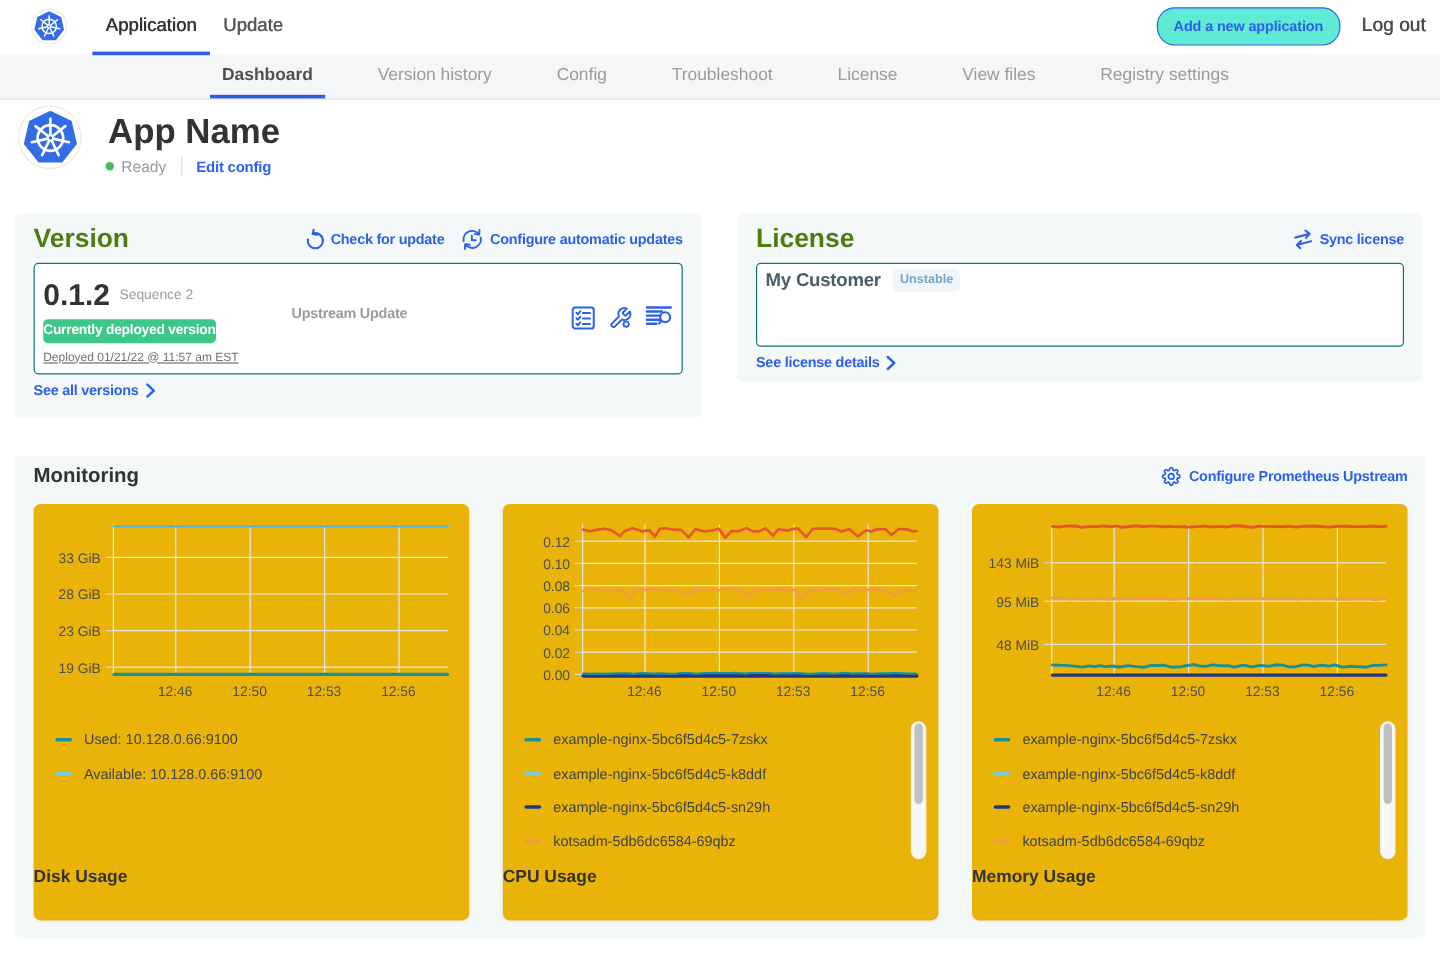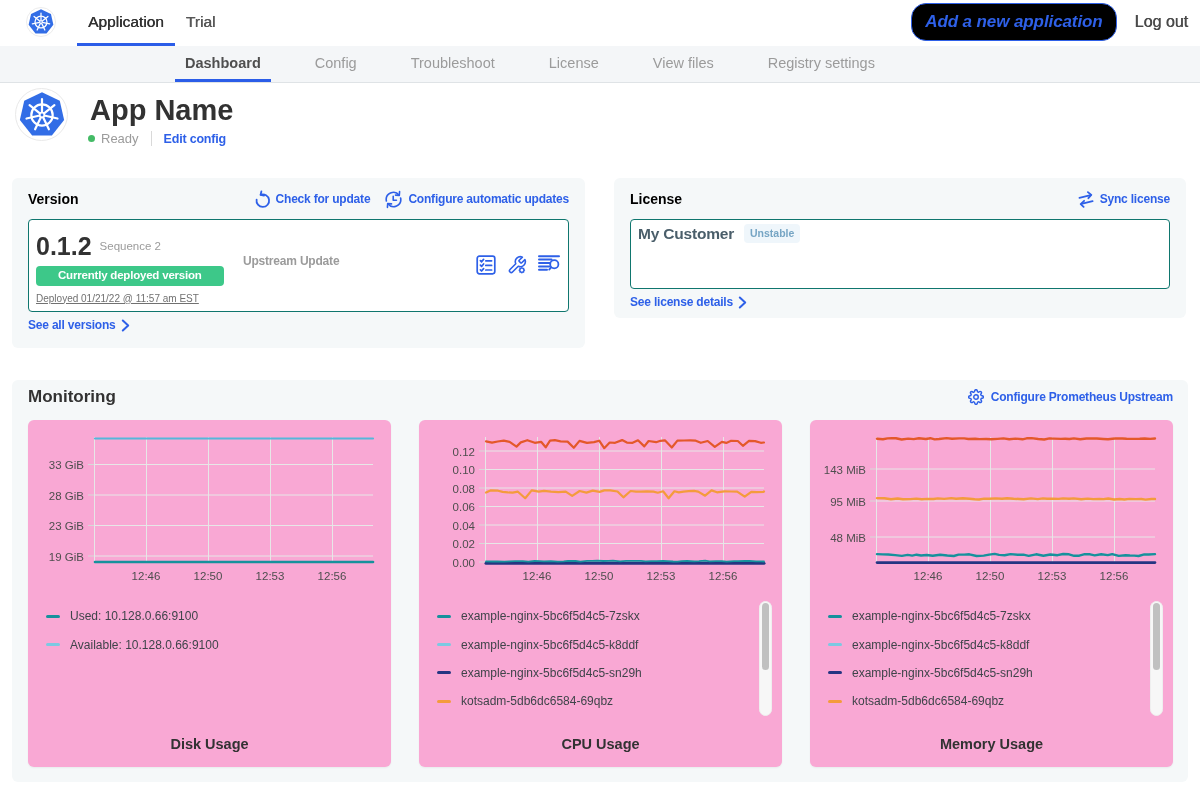--- a/index.html
+++ b/index.html
@@ -3,73 +3,73 @@
 <meta charset="utf-8">
 <style>
 * { margin:0; padding:0; box-sizing:border-box; }
 html,body { background:#fff; font-family:"Liberation Sans", sans-serif; width:1200px; }
 .topnav { height:46px; background:#fff; display:flex; align-items:stretch; position:relative; }
 .logo-sm { position:absolute; left:26px; top:7px; width:30px; height:30px; border-radius:50%; background:#fff; border:1px solid #ececec; display:flex; align-items:center; justify-content:center; }
 .toptabs { display:flex; margin-left:77px; }
 .toptab { display:flex; align-items:center; padding:0 11px; font-size:15.5px; font-weight:500; color:#575757; text-shadow:0.4px 0 0 currentColor; border-bottom:3px solid transparent; }
 .toptab.active { color:#323232; border-bottom-color:#2b5de8; }
 .topright { position:absolute; right:12px; top:-1px; height:46px; display:flex; align-items:center; }
-.addapp { border:1px solid #2e60e8; color:#2e60e8; font-weight:700; font-size:17px; letter-spacing:-0.1px; border-radius:15px; padding:8px 13px; background:#000000;font-style:italic; }
+.addapp { border:1px solid #2e60e8; color:#2e60e8; font-weight:700; font-size:12px; letter-spacing:-0.1px; border-radius:15px; padding:8px 13px; background:#5eead4; }
 .logout { margin-left:18px; font-size:16px; font-weight:500; color:#4a4a4a; text-shadow:0.4px 0 0 currentColor; }
 .subnav { height:37px; background:#f4f6f8; border-bottom:1px solid #dfe3e6; display:flex; padding-left:158px; }
 .subtab { display:flex; align-items:center; margin:0 17px; padding:0 10px; font-size:14.5px; font-weight:400; color:#9b9b9b; border-bottom:3px solid transparent; }
 .subtab.active { color:#4f4f4f; font-weight:700; border-bottom-color:#2b5de8; }
 .apphead { position:relative; height:95px; }
 .logo-lg { position:absolute; left:15px; top:5px; width:53px; height:53px; border-radius:50%; background:#fff; border:1px solid #e9e9e9; display:flex; align-items:center; justify-content:center; }
 .appname { position:absolute; left:90px; top:13px; font-size:29px; font-weight:700; color:#323232; line-height:1; }
 .appmeta { position:absolute; left:88px; top:48px; display:flex; align-items:center; font-size:13px; }
 .dot { width:7px; height:7px; border-radius:50%; background:#44bb66; margin-right:6px; }
 .ready { color:#9b9b9b; font-weight:500; }
 .sep { width:1px; height:15px; background:#d9d9d9; margin:0 12px; }
 .editcfg { color:#2e60e8; font-weight:700; font-size:12.5px; letter-spacing:-0.2px; }
 .row { display:flex; padding:0 12px; gap:29px; }
 .card { background:#f5f8f9; border-radius:6px; }
 .vcard { width:573px; height:170px; padding:11px 16px; }
 .lcard { width:572px; height:140px; padding:11px 16px; }
 .cardhead { display:flex; align-items:center; height:20px; }
-.cardtitle { font-size:14px; font-weight:700; color:#000000; flex:0 0 auto; }
+.cardtitle { font-size:22px; font-weight:700; color:#4d7c0f; flex:0 0 auto; }
 .cardlinks { margin-left:auto; display:flex; gap:14px; }
 .bluelink { color:#2e60e8; font-weight:700; font-size:12px; letter-spacing:-0.2px; display:flex; align-items:center; gap:5px; white-space:nowrap; }
 .whitebox { background:#fff; border:1px solid #0f766e; border-radius:4px; margin-top:10px; }
 .vbox { height:93px; padding:14px 8px 0 7px; display:flex; }
 .vleft { width:207px; flex:0 0 auto; }
 .vnum { display:flex; align-items:center; line-height:1; }
 .vver { font-size:25px; font-weight:700; color:#323232; }
 .vseq { font-size:11.5px; color:#9b9b9b; font-weight:500; margin-left:8px; }
-.vbadge { display:inline-block; background:#3dc889; color:#fff; font-size:11.5px; letter-spacing:-0.2px; font-weight:700; border-radius:4px; padding:4px 22px; margin-top:7px; line-height:1; }
+.vbadge { display:inline-block; background:#3dc889; color:#fff; font-size:11.5px; letter-spacing:-0.2px; font-weight:700; border-radius:4px; padding:4px 0; margin-top:7px; line-height:1; }
 .vdep { font-size:10px; color:#717171; font-weight:500; margin-top:7px;text-decoration:underline; }
 .vmid { padding-top:20px; font-size:12px; font-weight:700; letter-spacing:-0.2px; color:#9b9b9b; }
 .vicons { margin-left:auto; display:flex; align-items:flex-start; padding-top:21px; gap:11px; padding-right:0; }
 .seelink { display:inline-flex; align-items:center; margin-top:6px; color:#2e60e8; font-weight:700; font-size:12px; letter-spacing:-0.2px; gap:5px; }
 .lbox { height:70px; padding:4px 16px 0 7px; }
 .lrow1 { display:flex; align-items:center; line-height:1; }
 .lname { font-size:15.5px; font-weight:700; letter-spacing:-0.2px; color:#4a5e6a; }
 .lchan { margin-left:10px; background:#eff6fb; color:#76a5c4; font-size:10.5px; font-weight:700; padding:4px 6px; border-radius:4px; }
 .lrow2 { display:flex; align-items:center; margin-top:15px; }
 .ltrial { display:inline-flex; align-items:center; gap:5px; background:#ddeefa; color:#189bdb; font-size:10px; font-weight:700; padding:0 6px; height:19px; border-radius:4px; }
 .lexp { margin-left:10px; color:#9b9b9b; font-size:12.5px; font-weight:500; }
 .moncard { margin:0 12px; margin-top:32px; background:#f5f8f9; border-radius:6px; padding:7px 15px 15px 16px; height:402px; }
 .charts { margin-top:13px; }
 .monhead { display:flex; align-items:center; height:20px; }
 .montitle { font-size:17px; font-weight:700; color:#323232; }
 .monlink { margin-left:auto; color:#2e60e8; font-weight:700; font-size:12px; letter-spacing:-0.2px; display:flex; align-items:center; gap:7px; }
 .charts { display:flex; gap:28px; }
-.chartcard { width:363px; height:347px; background:#f9a8d4; border-radius:6px; box-shadow:0 1px 2px rgba(0,0,0,.05); position:relative; }
+.chartcard { width:363px; height:347px; background:#eab308; border-radius:6px; box-shadow:0 1px 2px rgba(0,0,0,.05); position:relative; }
 .legend { position:absolute; left:0; top:182px; }
 .legrow { display:flex; align-items:center; height:28.4px; }
 .dash { width:14px; height:3px; border-radius:2px; margin-left:18px; flex:0 0 auto; }
 .legtxt { margin-left:10px; font-size:12px; color:#3f444a; }
 .sbar { position:absolute; right:10px; top:181px; width:13px; height:115px; background:#f7f7f7; border:1px solid #efefef; border-radius:7px; }
 .sthumb { position:absolute; left:2px; top:1px; width:7px; height:67px; background:#c0c0c0; border-radius:4px; }
-.cttl { position:absolute; left:0; right:0; top:316px; text-align:center; font-size:14.5px; font-weight:700; color:#323232; }
+.cttl { position:absolute; left:0; right:0; top:303px; text-align:left; font-size:14.5px; font-weight:700; color:#323232; }
 svg.chart { display:block; }
 </style>
 </head>
 <body>
 <div class="topnav">
   <div class="logo-sm">
       <svg width="26" height="26" viewBox="0 0 26 26">
         <polygon points="13.00,0.30 3.07,5.08 0.62,15.83 7.49,24.44 18.51,24.44 25.38,15.83 22.93,5.08" fill="#326de6"></polygon>
         <g stroke="#fff" stroke-width="1.25" fill="none" stroke-linecap="round">
           <circle cx="13.00" cy="13.00" r="5.97"></circle>
@@ -79,29 +79,30 @@
           <line x1="12.45" y1="14.14" x2="9.14" y2="21.01"></line>
           <line x1="13.55" y1="14.14" x2="16.86" y2="21.01"></line>
           <line x1="14.24" y1="13.28" x2="21.67" y2="14.98"></line>
           <line x1="13.99" y1="12.21" x2="19.95" y2="7.46"></line>
         </g>
         <circle cx="13.00" cy="13.00" r="1.30" fill="#326de6" stroke="#fff" stroke-width="1.00"></circle>
       </svg>
     </div>
   <div class="toptabs">
     <div class="toptab active">Application</div>
-    <div class="toptab">Trial</div>
+    <div class="toptab">Update</div>
   </div>
   <div class="topright">
     <div class="addapp">Add a new application</div>
     <div class="logout">Log out</div>
   </div>
 </div>
 <div class="subnav">
   <div class="subtab active">Dashboard</div>
+  <div class="subtab">Version history</div>
   <div class="subtab">Config</div>
   <div class="subtab">Troubleshoot</div>
   <div class="subtab">License</div>
   <div class="subtab">View files</div>
   <div class="subtab">Registry settings</div>
 </div>
 <div class="apphead">
   <div class="logo-lg">
       <svg width="46" height="46" viewBox="0 0 46 46">
         <polygon points="23.00,0.30 5.25,8.85 0.87,28.05 13.15,43.45 32.85,43.45 45.13,28.05 40.75,8.85" fill="#326de6"></polygon>

